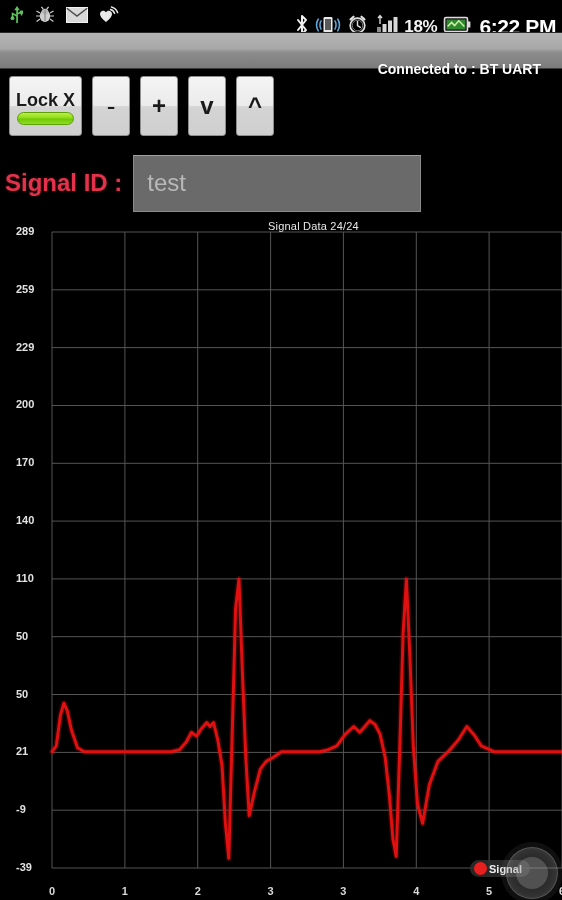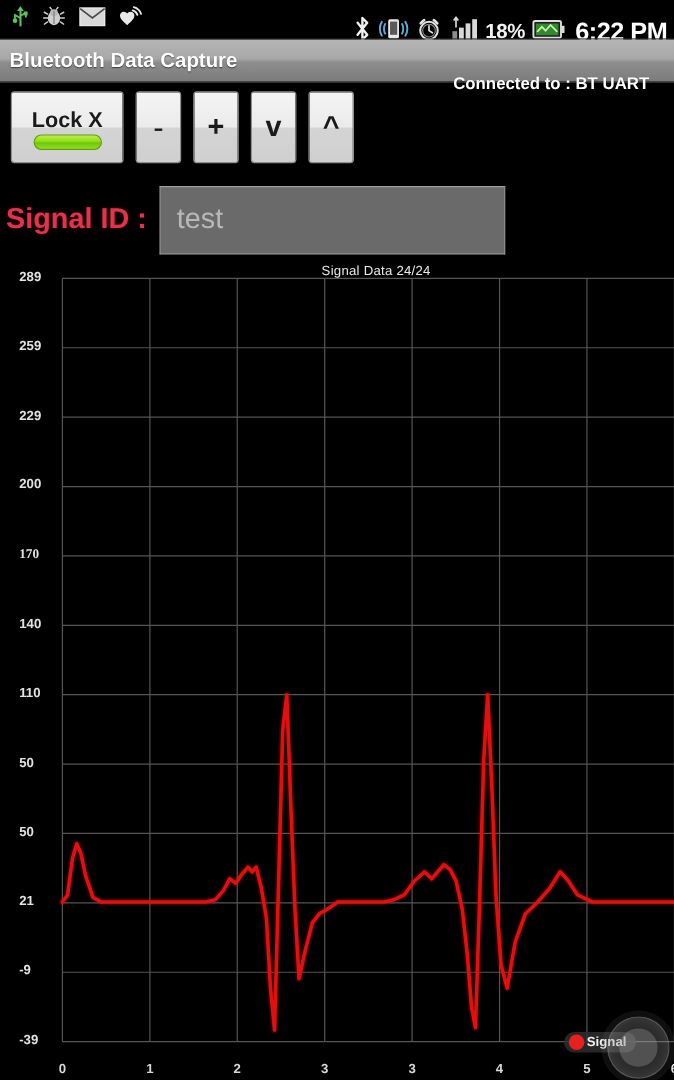--- a/index.html
+++ b/index.html
@@ -58,21 +58,21 @@
     border:1px solid #8e8e8e;
     border-radius:3px;
     color:#1a1a1a;
     display:flex; align-items:center; justify-content:center;
     font-family:"Liberation Sans", sans-serif;
     box-shadow:0 1px 0 rgba(0,0,0,.45);
     cursor:pointer;
   }
   .btn-disconnect { width:160px; height:60px; font-size:25px; }
   .btn-lock {
-    width:94px; height:60px; flex-direction:column; gap:3px; padding-top:4px;
+    width:73px; height:60px; flex-direction:column; gap:3px; padding-top:4px;
   }
   .btn-lock .lock-label { font-size:18px; font-weight:bold; line-height:1; }
   .btn-lock .lock-led {
     width:57px; height:13px; border-radius:7px;
     background:linear-gradient(to bottom,#bdee44 0%,#8ddd18 45%,#6fc806 55%,#8ede25 100%);
     border:1px solid #5da006;
   }
   .btn-small { width:38px; height:60px; font-size:24px; font-weight:bold; }
   .btn-minus { font-size:26px; font-weight:normal; }
 
@@ -223,21 +223,20 @@
           <rect x="3.6" y="3.6" width="18.8" height="9.8" fill="#2f8a2f"></rect>
           <path d="M4.6 10.5 L8.6 6.4 L11.6 9.6 L15.8 4.8 L21.4 10.6" fill="none" stroke="#cdf0a8" stroke-width="1.5"></path>
         </svg>
       </span>
       <span class="sb-time">6:22 PM</span>
     </div>
   </div>
   <div class="statusbar-sep"></div>
 
   <div class="titlebar">
-    <div class="title-left">Bluetooth Data Capture</div>
     <div class="title-right">Connected to : BT UART</div>
   </div>
 
   <div class="buttonrow">
 
     <div class="btn btn-lock">
       <div class="lock-label">Lock X</div>
       <div class="lock-led"></div>
     </div>
 
@@ -284,21 +283,21 @@
     </svg>
   </div>
 
   <div class="chart-title">Signal Data 24/24</div>
 
   <div id="ylabels">
       <div class="ylabel" style="top: 225px;">289</div>
       <div class="ylabel" style="top: 282.818px;">259</div>
       <div class="ylabel" style="top: 340.636px;">229</div>
       <div class="ylabel" style="top: 398.455px;">200</div>
-      <div class="ylabel" style="top: 456.273px; font-family: Liberation Serif, serif;">170</div>
+      <div class="ylabel" style="top: 456.273px;">170</div>
       <div class="ylabel" style="top: 514.091px;">140</div>
       <div class="ylabel" style="top: 571.909px;">110</div>
       <div class="ylabel" style="top: 629.727px;">50</div>
       <div class="ylabel" style="top: 687.545px;">50</div>
       <div class="ylabel" style="top: 745.364px;">21</div>
       <div class="ylabel" style="top: 803.182px;">-9</div>
       <div class="ylabel" style="top: 861px;">-39</div>
     </div>
   <div id="xlabels">
       <div class="xlabel" style="left: 32px; width: 40px;">0</div>

